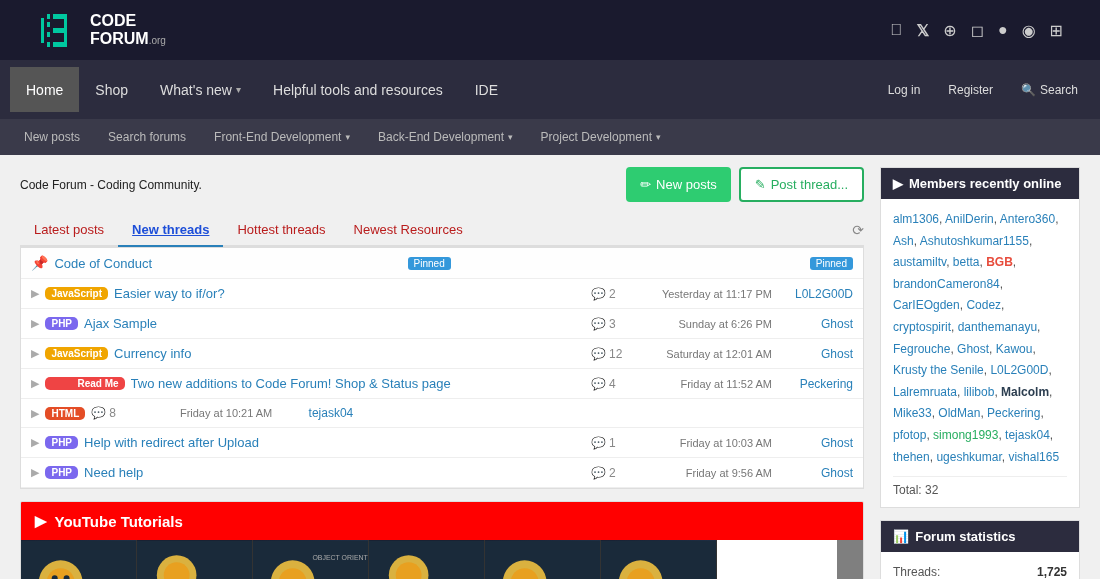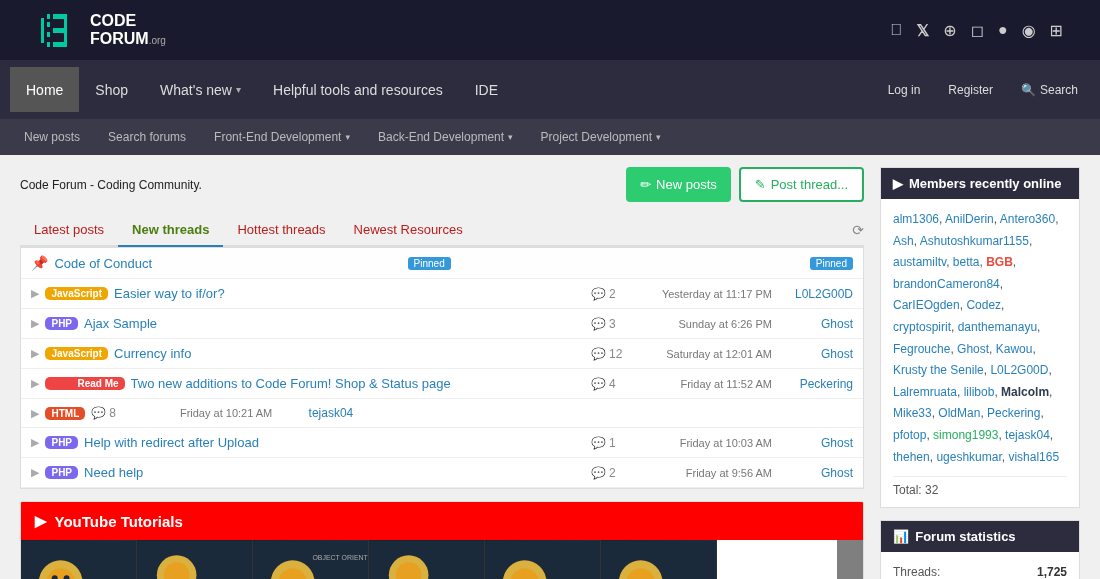--- a/index.html
+++ b/index.html
@@ -34,21 +34,21 @@
     
     .page-title-row { display: flex; align-items: center; justify-content: space-between; margin-bottom: 12px; }
     .page-title { font-size: 12px; font-weight: normal; color: #222; }
     .btn-group { display: flex; gap: 8px; }
     .btn-primary { background: #2ecc71; color: white; border: none; padding: 8px 14px; border-radius: 4px; cursor: pointer; font-size: 13px; display: flex; align-items: center; gap: 5px; }
     .btn-outline { background: white; color: #27ae60; border: 2px solid #27ae60; padding: 8px 14px; border-radius: 4px; cursor: pointer; font-size: 13px; display: flex; align-items: center; gap: 5px; }
 
     
     .tabs { display: flex; gap: 0; border-bottom: 2px solid #ddd; margin-bottom: 0; align-items: center; }
     .tab { padding: 8px 14px; font-size: 13px; cursor: pointer; color: #b91c1c; border-bottom: 2px solid transparent; margin-bottom: -2px; }
-    .tab.active { color: #4d7c0f; border-bottom-color: #2980b9; font-weight: bold; }
+    .tab.active { color: #1d4ed8; border-bottom-color: #2980b9; font-weight: bold; text-decoration: underline; }
     .tab-refresh { margin-left: auto; color: #888; cursor: pointer; font-size: 14px; }
 
     
     .forum-table { background: white; border: 1px solid #ddd; width: 100%; }
     .forum-row { display: flex; align-items: center; padding: 7px 10px; border-bottom: 1px solid #eee; gap: 6px; }
     .forum-row.pinned-row { background: #fefefe; }
     .pin-icon { color: #e74c3c; font-size: 14px; flex-shrink: 0; }
     .chevron-icon { color: #aaa; font-size: 11px; flex-shrink: 0; }
     .tag { font-size: 10px; padding: 1px 6px; border-radius: 5px; color: white; flex-shrink: 0; font-weight: bold; }
     .tag-js { background: #f0a500; }

